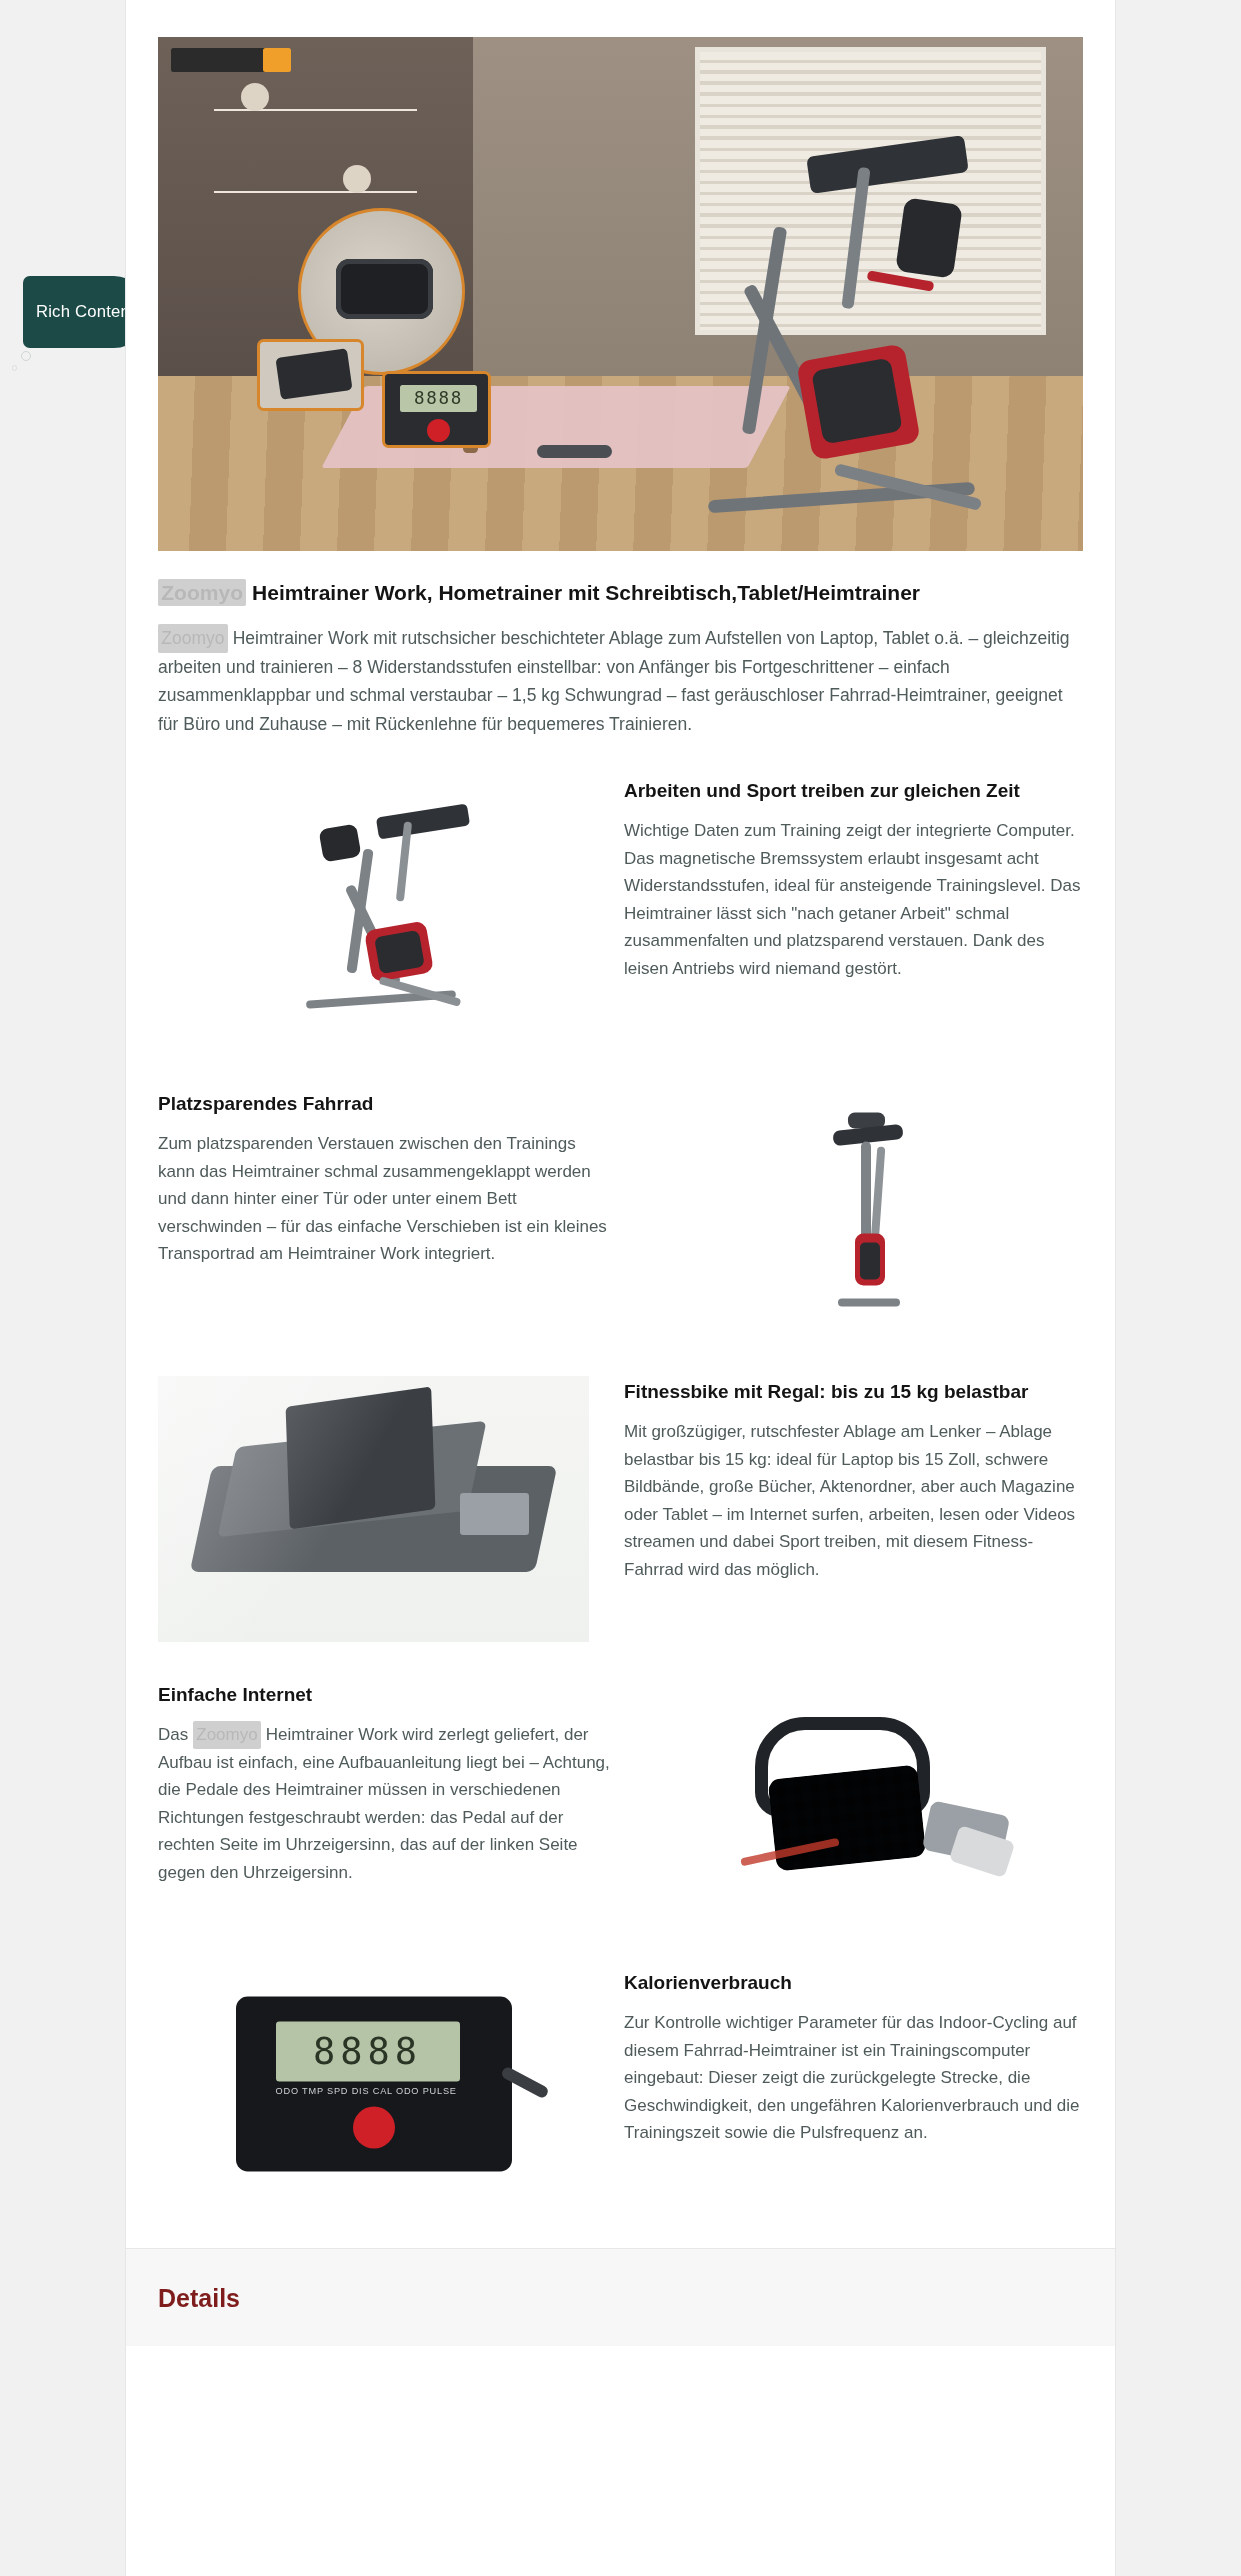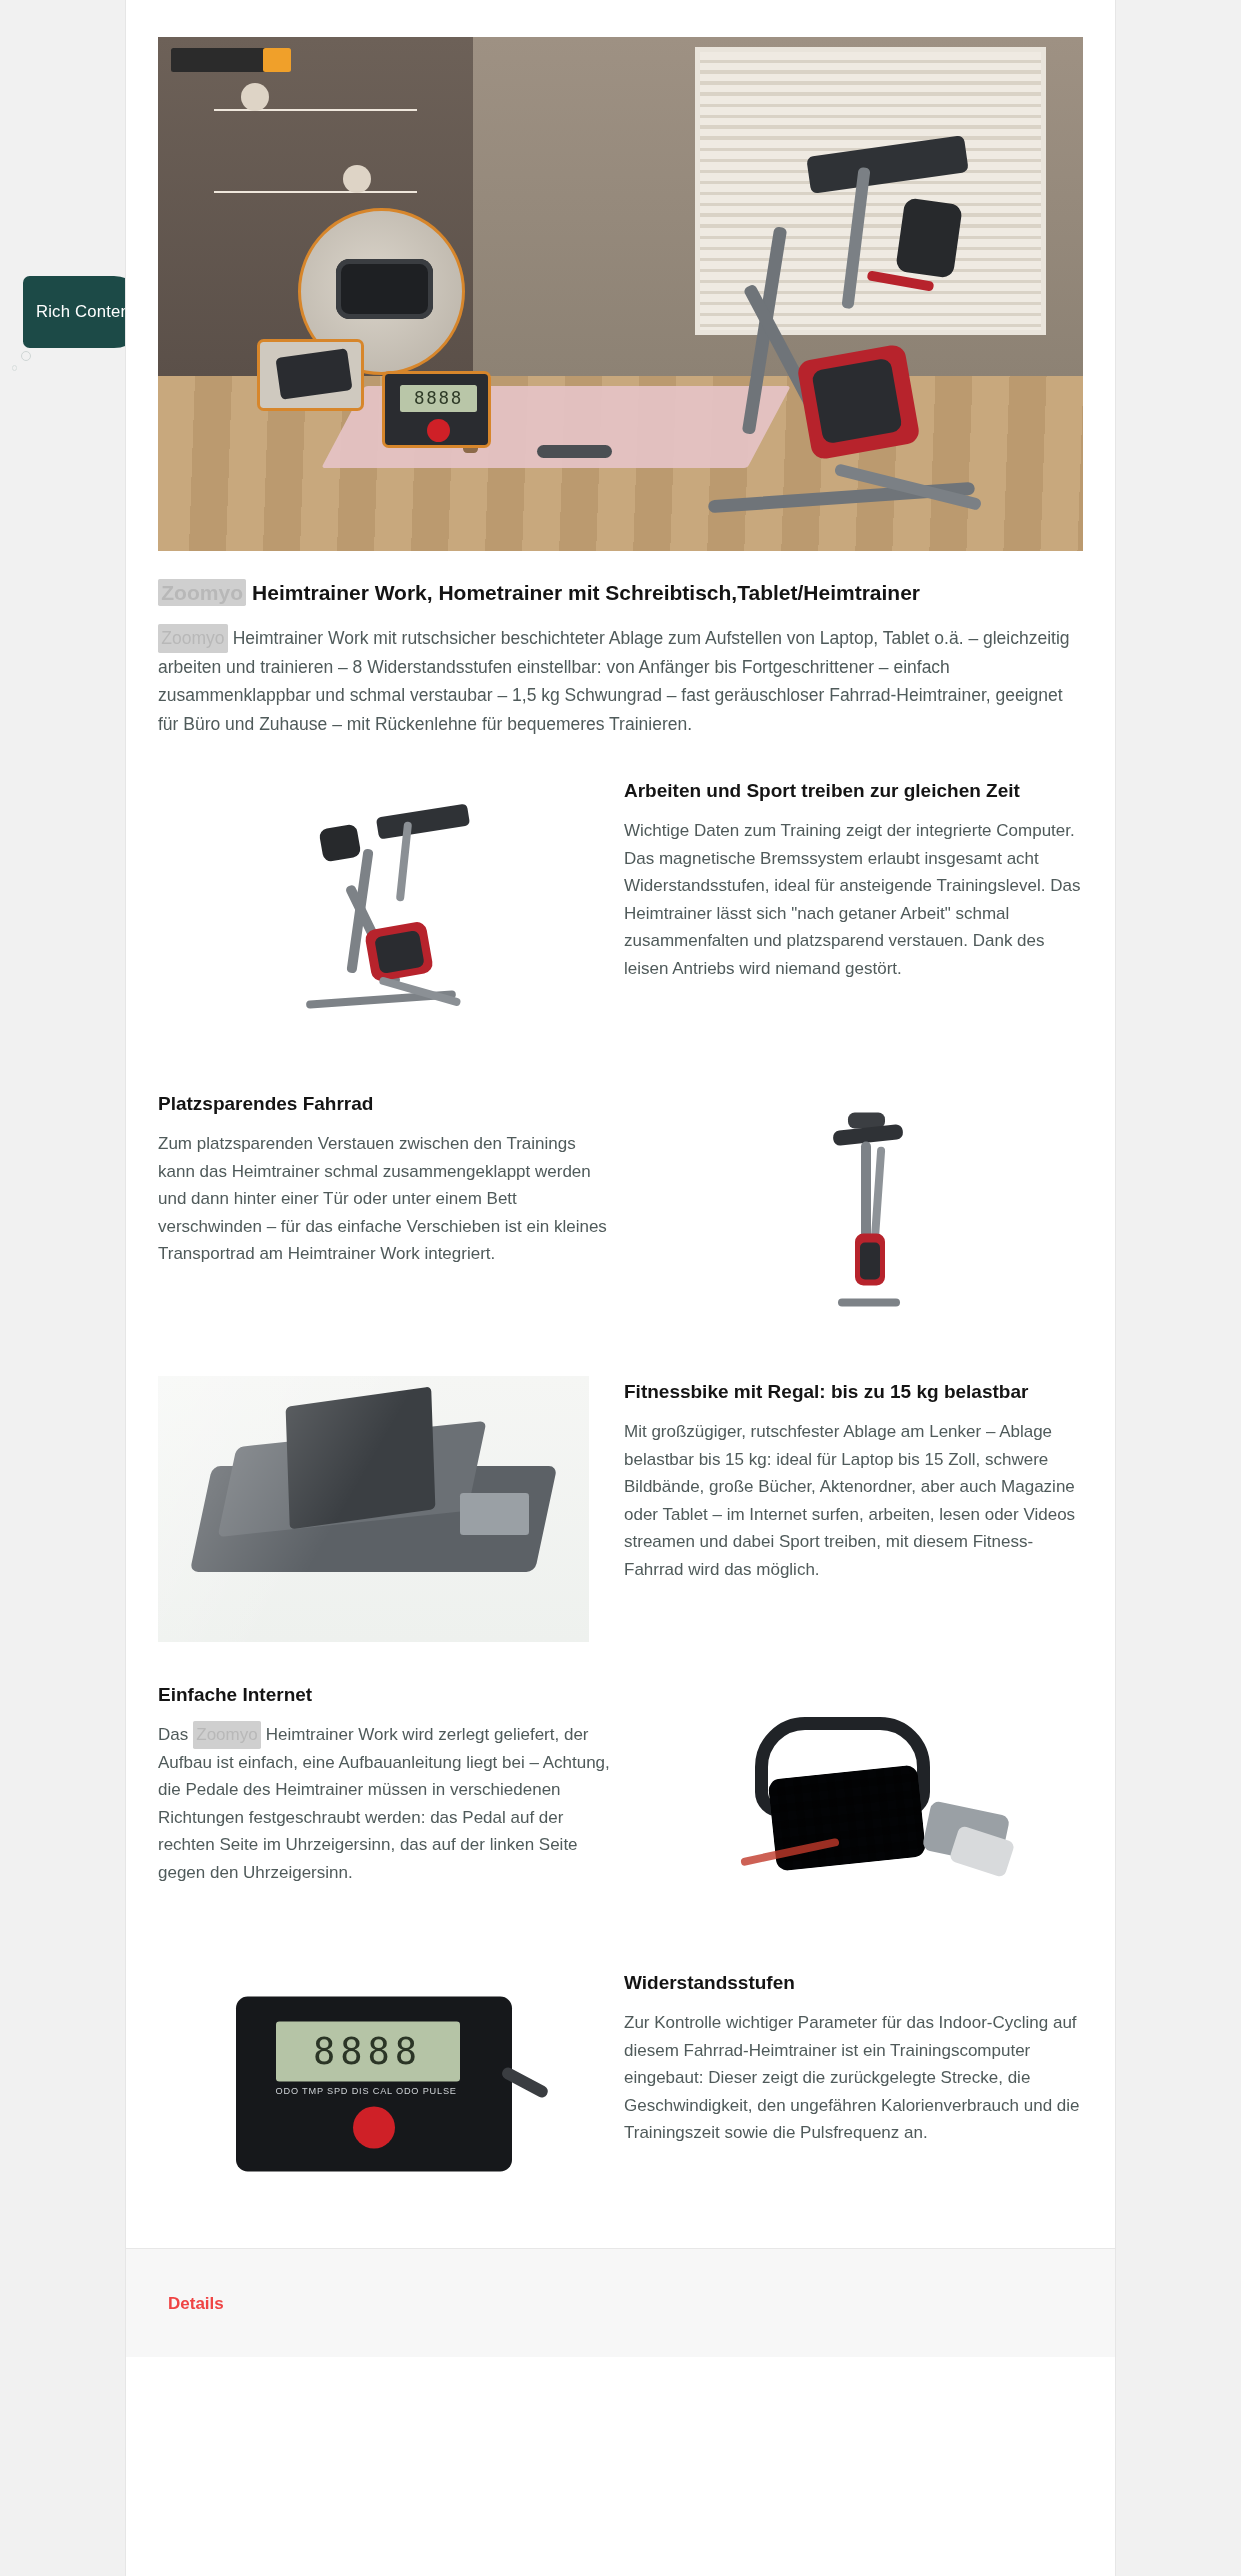--- a/index.html
+++ b/index.html
@@ -331,24 +331,24 @@
   
   .details-sep {
     margin: 47px 0 0 0;
     border-top: 0.8px solid #e7e7e7;
   }
   .details-wrap {
     background: #f7f7f7;
     padding: 35px 32px 33px 32px;
   }
   .details-title {
-    font-size: 17px;
+    font-size: 25px;
     font-weight: bold;
-    color: #ef4444;
-    margin: 10px;
+    color: #7f1d1d;
+    margin: 0;
   }
 </style>
 </head>
 <body>
 
 <div class="page">
 
   <div class="rich-tab">
     <span>Rich Content</span>
   </div>
@@ -495,21 +495,21 @@
             <div class="comp-photo">
               <div class="body"></div>
               <div class="lcd">8888</div>
               <div class="labels">ODO  TMP  SPD  DIS  CAL  ODO  PULSE</div>
               <div class="redbtn"></div>
               <div class="cable"></div>
             </div>
           </div>
         </div>
         <div class="col-txt">
-          <h3 class="sec-title">Widerstandsstufen</h3>
+          <h3 class="sec-title">Kalorienverbrauch</h3>
           <p class="sec-body">Zur Kontrolle wichtiger Parameter für das Indoor-Cycling auf diesem Fahrrad-Heimtrainer ist ein Trainingscomputer eingebaut: Dieser zeigt die zurückgelegte Strecke, die Geschwindigkeit, den ungefähren Kalorienverbrauch und die Trainingszeit sowie die Pulsfrequenz an.</p>
         </div>
       </div>
 
       <div class="details-sep"></div>
       <div class="details-wrap">
         <h2 class="details-title">Details</h2>
       </div>
 
     </div>

